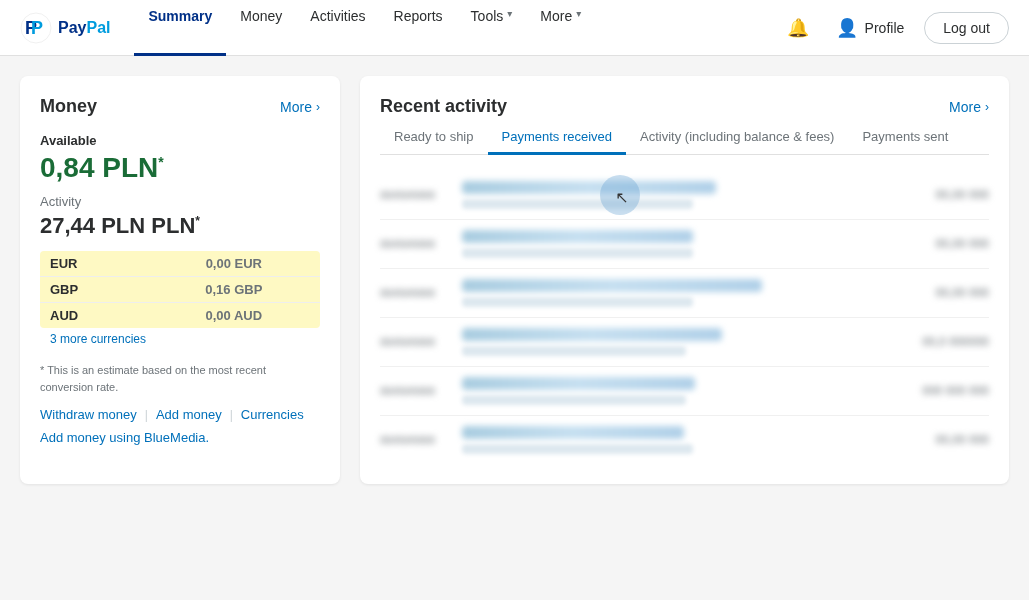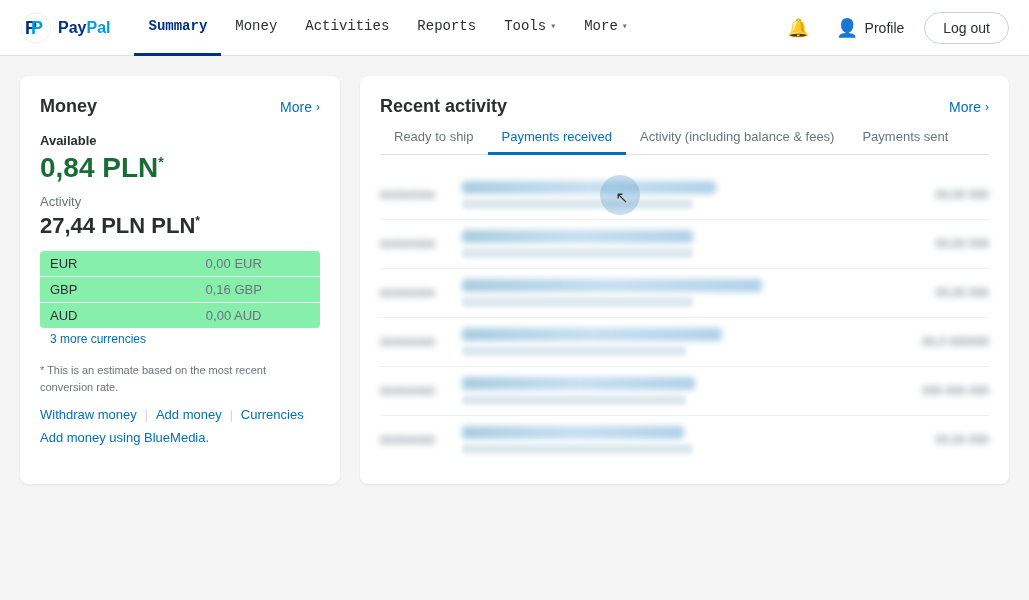--- a/index.html
+++ b/index.html
@@ -37,25 +37,24 @@
       flex: 1;
       gap: 0;
     }
     .nav-item {
       padding: 8px 14px;
       font-size: 14px;
       color: #2c2e2f;
       cursor: pointer;
       text-decoration: none;
       display: flex;
-      align-items: center;
+      align-items: flex-start;
       gap: 4px;
       border-bottom: 3px solid transparent;
       height: 56px;
-      font-family: Liberation Mono, monospace;
     }
     .nav-item.active {
       color: #003087;
       font-weight: 600;
       border-bottom: 3px solid #003087;
     }
     .nav-item .chevron {
       font-size: 10px;
       color: #6c7378;
     }
@@ -158,23 +157,24 @@
       font-weight: 600;
       color: #2c2e2f;
       margin-bottom: 12px;
     }
     .withheld-amount sup { font-size: 12px; }
 
     .currency-table {
       width: 100%;
       border-collapse: collapse;
       font-size: 13px;
-      background: #86efac;
+      background: #fef9c3;
       border-radius: 4px;
       overflow: hidden;
+      font-weight: bold;
     }
     .currency-table td {
       padding: 5px 10px;
       color: #2c2e2f;
     }
     .currency-table td:last-child {
       text-align: center;
       color: #6c7378;
     }
     .currency-table tr:not(:last-child) td {

